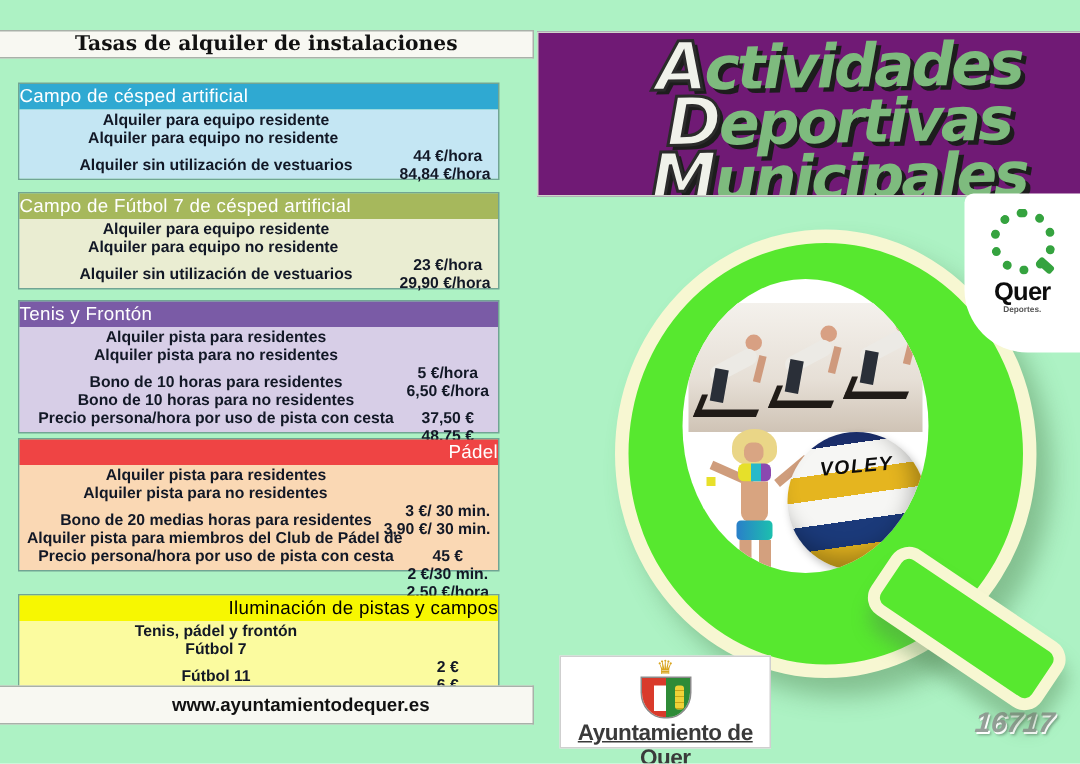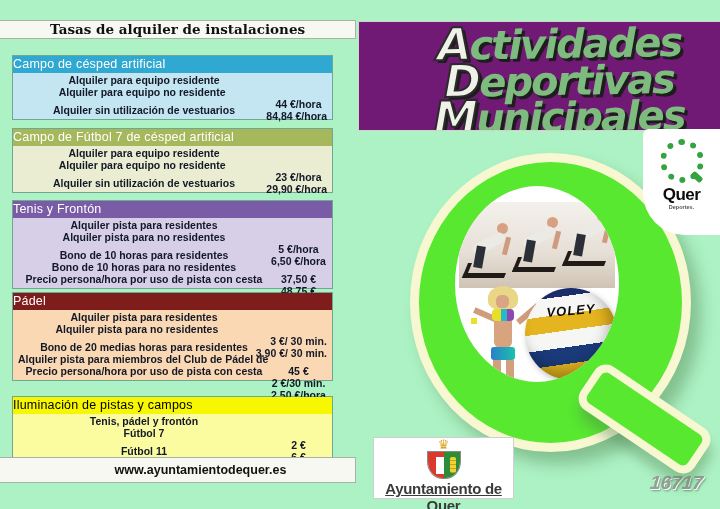--- a/index.html
+++ b/index.html
@@ -184,21 +184,21 @@
           <span class="val">48,75 €</span>
         </div>
       <div class="row">
           <span class="lbl">Precio persona/hora por uso de pista con cesta</span>
           <span class="val">2,50 €/hora</span>
         </div>
     </div>
   </section>
 
   <section class="rate-table" style="top:292px">
-    <div class="thead" style="background-color: #7f1d1d; color: rgb(255, 255, 255);">Pádel</div>
+    <div class="thead" style="background-color: #ef4444; color: rgb(255, 255, 255); text-align: right;">Pádel</div>
     <div class="tbody" style="background-color: rgb(250, 216, 180);">
       <div class="row">
           <span class="lbl">Alquiler pista para residentes</span>
           <span class="val">3 €/ 30 min.</span>
         </div>
       <div class="row">
           <span class="lbl">Alquiler pista para no residentes</span>
           <span class="val">3,90 €/ 30 min.</span>
         </div>
       <div class="spacer"></div>
@@ -211,21 +211,21 @@
           <span class="val">2 €/30 min.</span>
         </div>
       <div class="row">
           <span class="lbl">Precio persona/hora por uso de pista con cesta</span>
           <span class="val">2,50 €/hora</span>
         </div>
     </div>
   </section>
 
   <section class="rate-table" style="top:396px">
-    <div class="thead" style="background-color: rgb(247, 247, 1); color: rgb(0, 0, 0);">Iluminación de pistas y campos</div>
+    <div class="thead" style="background-color: rgb(247, 247, 1); color: rgb(0, 0, 0); text-align: right;">Iluminación de pistas y campos</div>
     <div class="tbody" style="background-color: rgb(251, 251, 159);">
       <div class="row">
           <span class="lbl">Tenis, pádel y frontón</span>
           <span class="val">2 €</span>
         </div>
       <div class="row">
           <span class="lbl">Fútbol 7</span>
           <span class="val">6 €</span>
         </div>
       <div class="spacer"></div>

